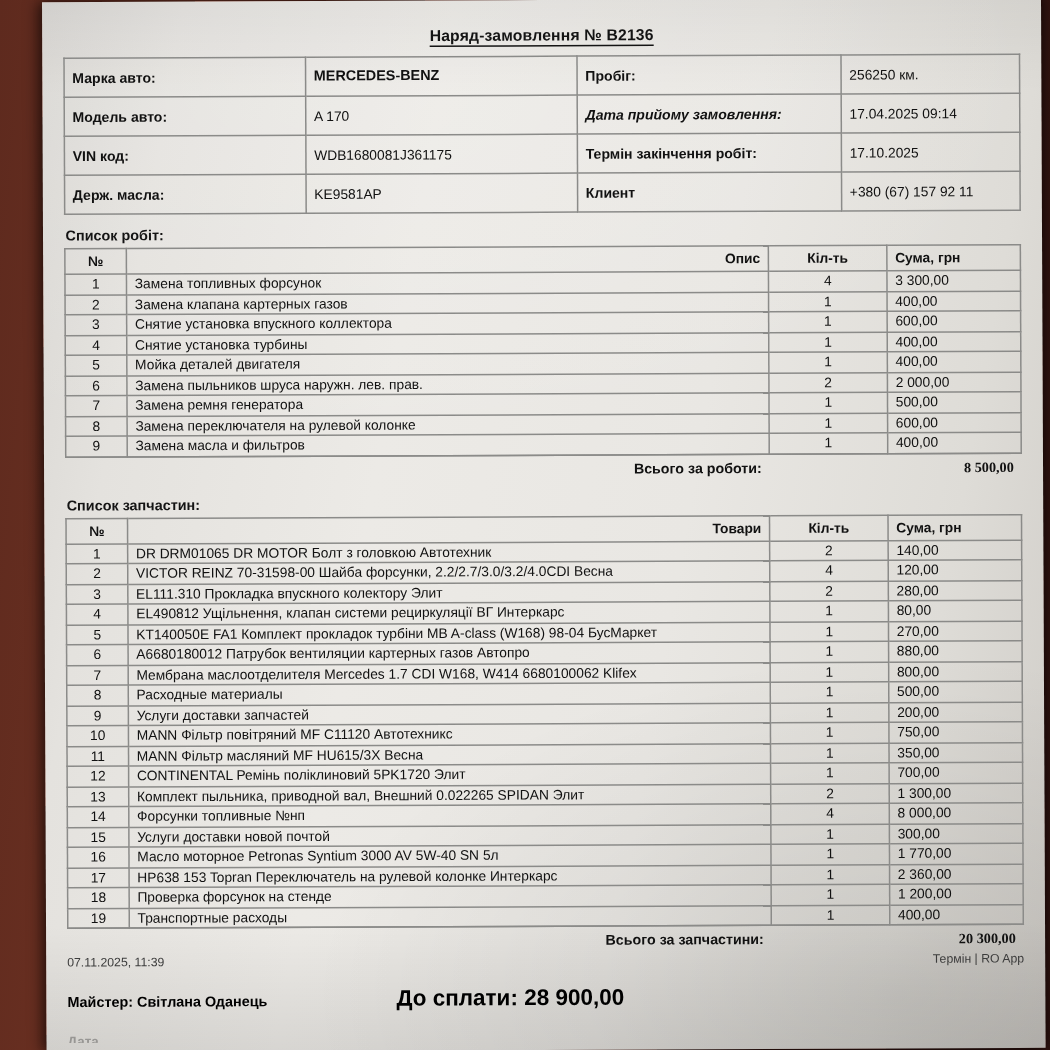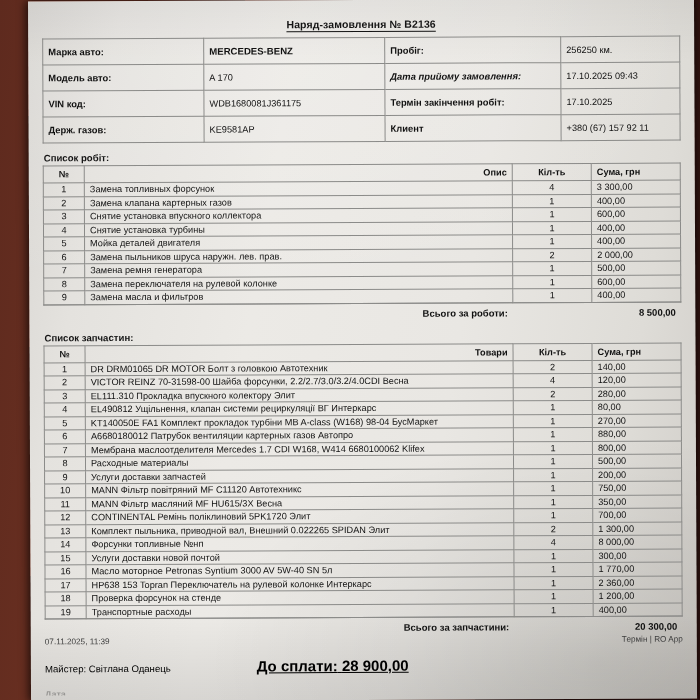--- a/index.html
+++ b/index.html
@@ -115,21 +115,21 @@
   .th-goods  { text-align: right; padding-right: 41%; }
 
   .total-row td {
     border: none;
     font-weight: bold;
     font-size: 9.5px;
     padding-top: 3px;
     height: 15px;
   }
   .total-row .total-label { text-align: right; }
-  .total-row .total-value { text-align: right; }
+  .total-row .total-value { text-align: right; font-family: Liberation Serif, serif; }
 
   
   #footer {
     position: absolute;
     left: 0;
     right: 0;
     bottom: 0;
     padding: 0 14px 6px 14px;
     z-index: 2;
   }
@@ -140,28 +140,27 @@
     color: #3c3c3c;
     margin-bottom: 12px;
   }
   .footer-main {
     display: flex;
     align-items: baseline;
     gap: 86px;
   }
   .master-line {
     font-size: 9.6px;
-    font-weight: normal;
+    font-weight: bold;
     white-space: nowrap;
   }
   .grand-total {
     font-size: 15px;
     font-weight: bold;
     white-space: nowrap;
-    text-decoration: underline;
   }
   .cut-line {
     margin-top: 14px;
     font-size: 9px;
     font-weight: bold;
     color: rgba(40,40,40,0.35);
     height: 6px;
     overflow: hidden;
   }
 </style>
@@ -179,30 +178,30 @@
             <tr>
               <td class="lbl" style="width: 150px; border-radius: 10px;">Марка авто:</td>
               <td class="val-strong" style="width: 170px;">MERCEDES-BENZ</td>
               <td class="lbl" style="width: 165px;">Пробіг:</td>
               <td>256250 км.</td>
             </tr>
             <tr>
               <td class="lbl" style="width: 150px;">Модель авто:</td>
               <td style="width: 170px; margin-top: 20px;">A 170</td>
               <td class="lbl two-line" style="width: 165px; font-style: italic;">Дата прийому замовлення:</td>
-              <td>17.10.2025 09:43</td>
+              <td>17.04.2025 09:14</td>
             </tr>
             <tr>
               <td class="lbl" style="width: 150px;">VIN код:</td>
               <td style="width: 170px;">WDB1680081J361175</td>
               <td class="lbl" style="width: 165px;">Термін закінчення робіт:</td>
               <td>17.10.2025</td>
             </tr>
             <tr>
-              <td class="lbl" style="width: 150px;">Держ. газов:</td>
+              <td class="lbl" style="width: 150px;">Держ. масла:</td>
               <td style="width: 170px;">KE9581AP</td>
               <td class="lbl" style="width: 165px;">Клиент</td>
               <td>+380 (67) 157 92 11</td>
             </tr>
           </tbody>
       </table>
 
       <div class="section-caption">Список робіт:</div>
       <table class="list-table">
         <thead>

